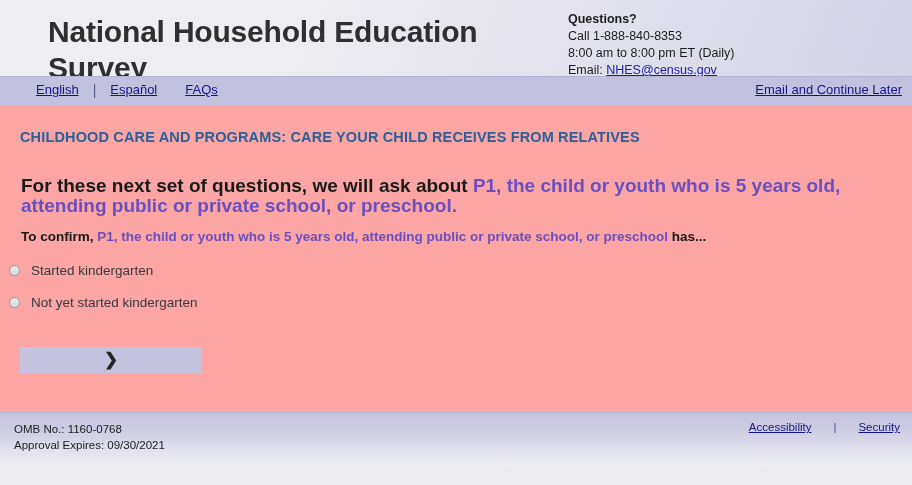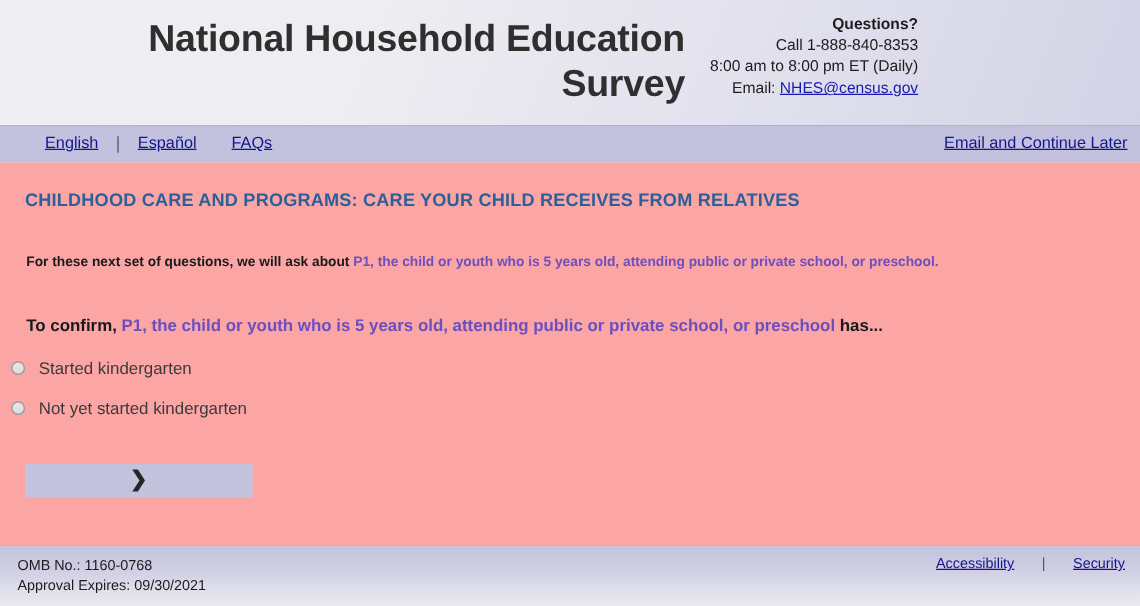--- a/index.html
+++ b/index.html
@@ -11,24 +11,23 @@
     height: 485px;
     background: #ececef;
     font-family: "Liberation Sans", sans-serif;
     overflow: hidden;
     position: relative;
   }
 
   
   #site-header {
     position: relative;
-    height: 100px;
+    height: 76px;
     background: linear-gradient(112deg, #efeef2 0%, #eeedf1 32%, #e3e2ee 62%, #d4d3e6 100%);
     box-sizing: border-box;
-    text-align: right;
   }
   #survey-title {
     position: absolute;
     left: 48px;
     top: 14px;
     width: 500px;
     font-size: 30px;
     font-weight: bold;
     line-height: 36px;
     color: #2f2f2f;
@@ -103,21 +102,21 @@
     font-size: 14.5px;
     font-weight: bold;
     color: #2b6099;
     letter-spacing: 0.15px;
   }
   #intro-paragraph {
     position: absolute;
     left: 21px;
     top: 70px;
     width: 875px;
-    font-size: 11px;
+    font-size: 19px;
     font-weight: bold;
     line-height: 20px;
     color: #1a1a1a;
   }
   #confirm-paragraph {
     position: absolute;
     left: 21px;
     top: 121px;
     width: 875px;
     font-size: 13.5px;

